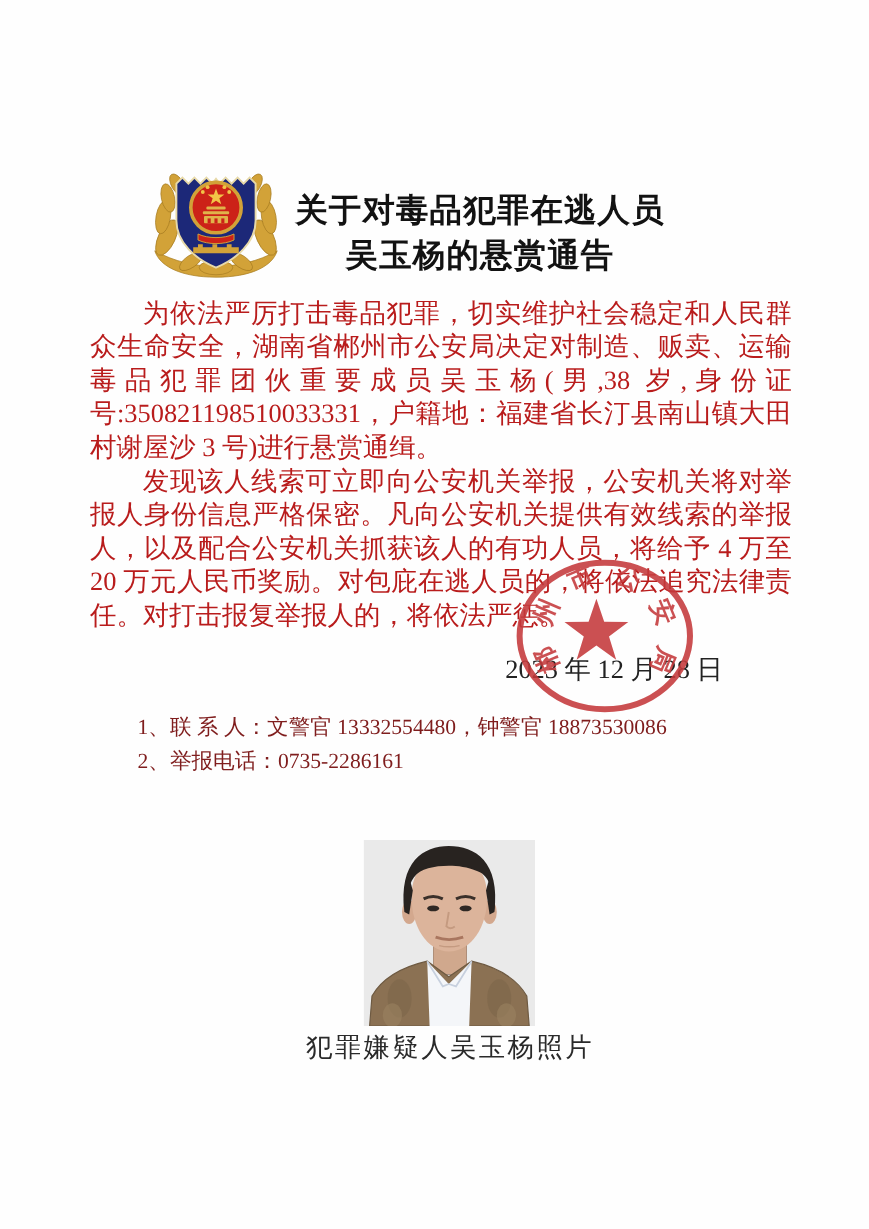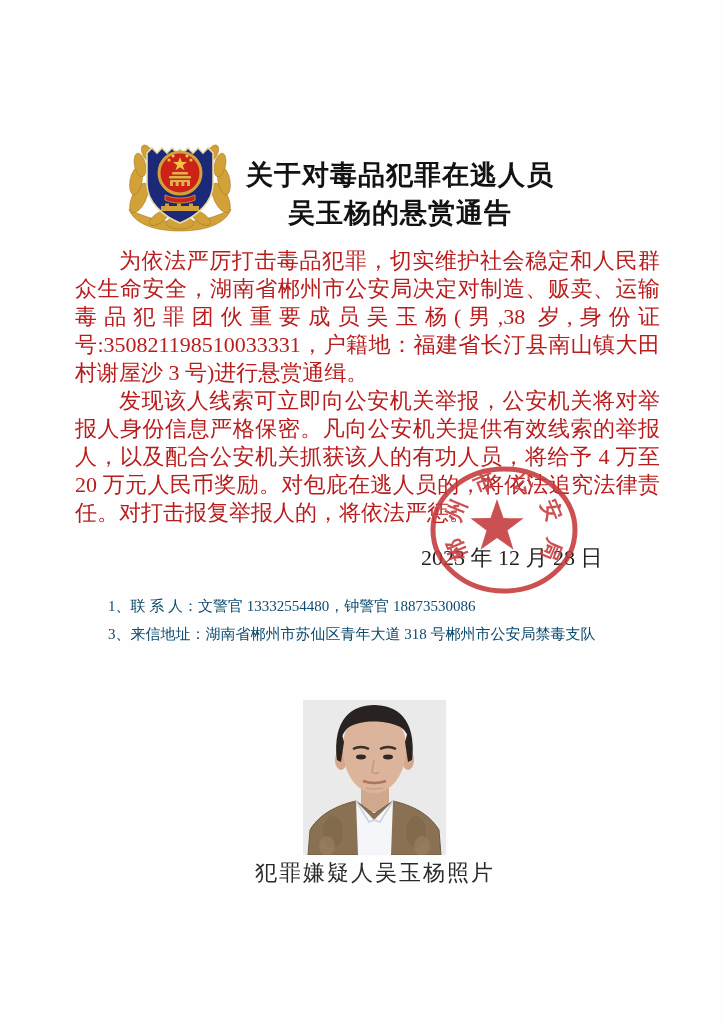--- a/index.html
+++ b/index.html
@@ -14,21 +14,21 @@
     font-weight:bold;font-size:27px;line-height:38px;color:#121212;
     letter-spacing:1px;margin:0;
   }
   .body-text{position:absolute;left:75px;top:247px;width:585px;}
   .body-text p{margin:0;font-size:22px;line-height:28px;text-align:justify;text-indent:2em;color:#b91c1c;}
   .sign-issuer{position:absolute;left:444px;top:512px;font-size:22px;color:#222;letter-spacing:1px;}
   .sign-date{position:absolute;left:421px;top:543px;font-size:22px;color:#222;}
   .seal{position:absolute;left:424px;top:462px;width:160px;height:136px;opacity:.88;}
   .seal text{font-family:"Liberation Sans","DejaVu Sans",sans-serif;font-size:21px;font-weight:bold;}
   .contacts{position:absolute;left:75px;top:592px;width:585px;}
-  .contacts p{margin:0;font-size:15px;line-height:28px;text-align:justify;text-indent:2.2em;color:#0c4a6e;}
+  .contacts p{margin:0;font-size:18px;line-height:28px;text-align:justify;text-indent:2.2em;color:#7f1d1d;}
   .photo{position:absolute;left:303px;top:700px;width:143px;height:155px;}
   .photo-caption{position:absolute;left:255px;top:858px;width:240px;text-align:left;
     font-size:22px;color:#2a2a2a;letter-spacing:2px;}
 </style>
 </head>
 <body>
 
 <div class="page">
 
   <svg class="emblem" viewBox="0 0 114 110" xmlns="http://www.w3.org/2000/svg">
@@ -94,21 +94,21 @@
       <text transform="translate(32,48.1) rotate(-67.5)">州</text>
       <text transform="translate(60.1,20) rotate(-22.5)">市</text>
       <text transform="translate(99.9,20) rotate(22.5)">公</text>
       <text transform="translate(128,48.1) rotate(67.5)">安</text>
       <text transform="translate(128,87.9) rotate(112.5)">局</text>
     </g>
   </svg>
 
   <div class="contacts">
     <p>1、联 系 人：文警官 13332554480，钟警官 18873530086</p>
-    <p>3、来信地址：湖南省郴州市苏仙区青年大道 318 号郴州市公安局禁毒支队</p>
+    <p>2、举报电话：0735-2286161</p>
   </div>
 
   <svg class="photo" viewBox="0 0 143 155" xmlns="http://www.w3.org/2000/svg">
     <rect x="0" y="0" width="143" height="155" fill="#eaeaea"></rect>
 
     <path d="M58,84 L86,84 L86,112 L58,112 Z" fill="#d0a habit"></path>
     <path d="M58,84 L86,84 L86,112 L58,112 Z" fill="#d0a88d"></path>
 
     <path d="M5,155 L7,130 C18,111 40,104 53,101 L71,114 L90,101 C103,104 125,111 136,130 L138,155 Z" fill="#8b7153" stroke="#6e5a42" stroke-width="1"></path>
     <ellipse cx="30" cy="132" rx="10" ry="16" fill="#7a6347" opacity="0.5"></ellipse>

